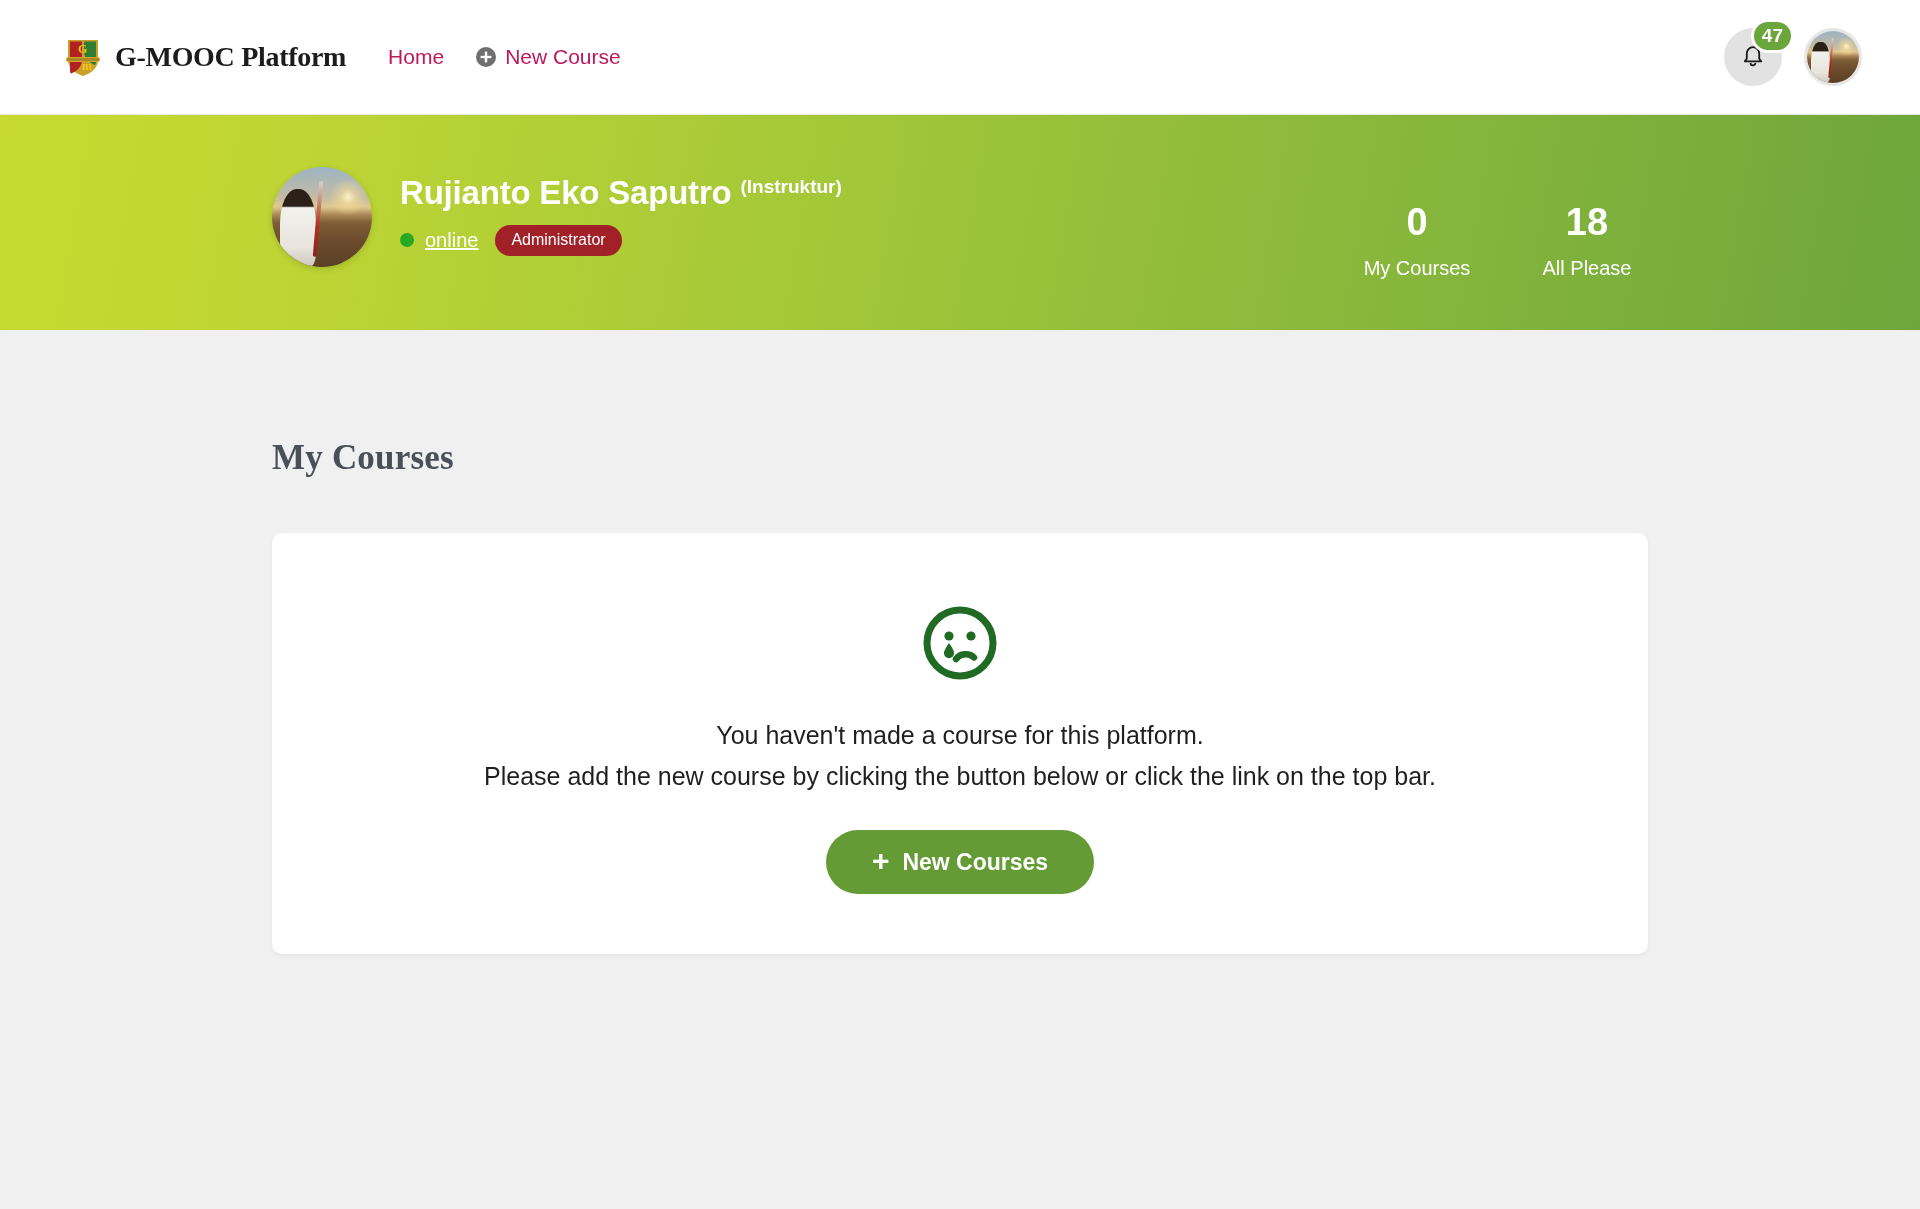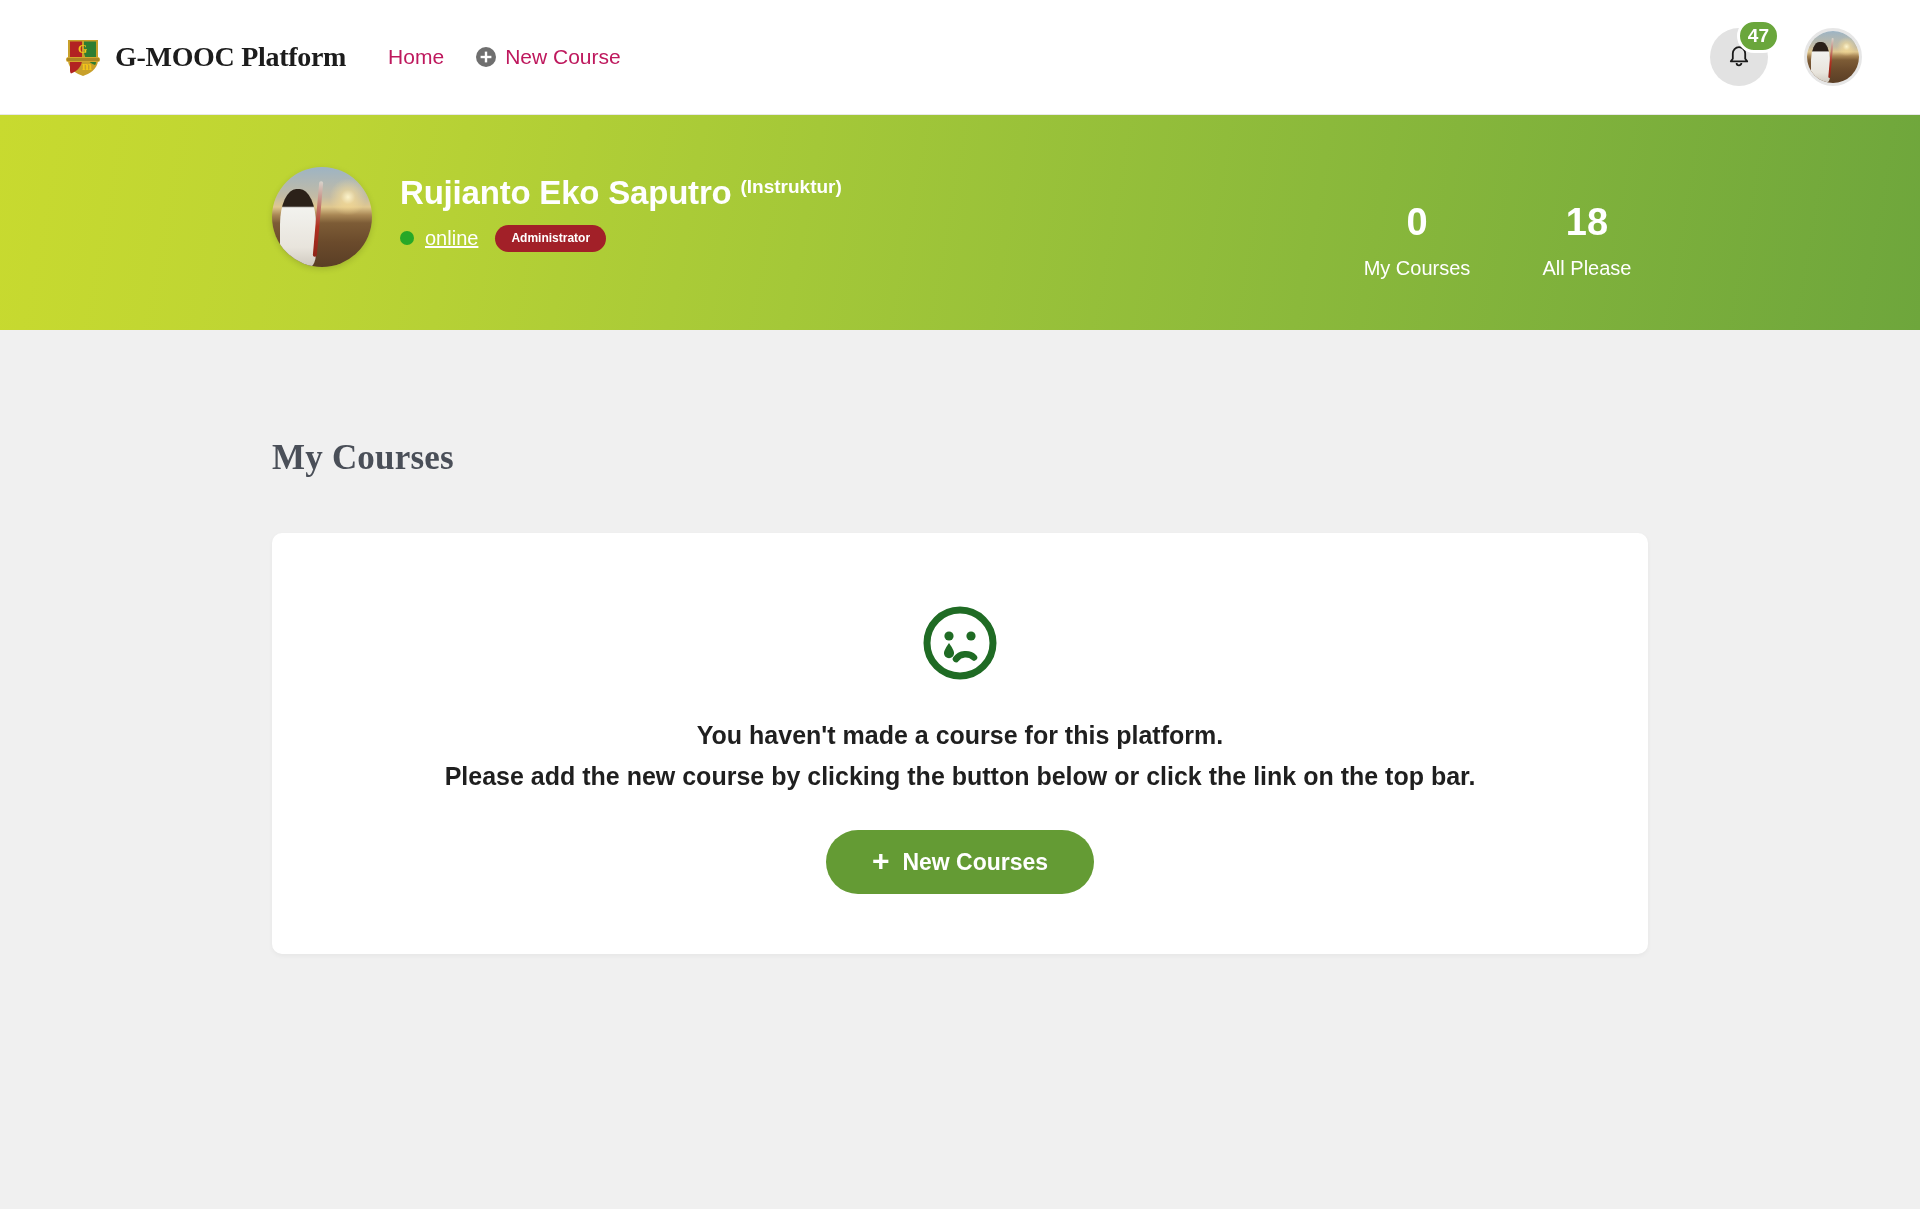--- a/index.html
+++ b/index.html
@@ -66,21 +66,21 @@
     flex-shrink: 0;
   }
 
   .nav-right {
     position: absolute;
     right: 58px;
     top: 50%;
     transform: translateY(-50%);
     display: flex;
     align-items: center;
-    gap: 36px;
+    gap: 22px;
   }
   .bell-wrap {
     position: relative;
     width: 58px; height: 58px;
     border-radius: 50%;
     background: #e2e2e2;
     display: flex;
     align-items: center;
     justify-content: center;
     cursor: pointer;
@@ -205,22 +205,22 @@
     flex-shrink: 0;
   }
   .status-text {
     font-size: 20px;
     color: #ffffff;
     text-decoration: underline;
   }
   .role-badge {
     background: #a22028;
     color: #ffffff;
-    font-size: 12px;
-    font-weight: 700;
+    font-size: 16px;
+    font-weight: 400;
     border-radius: 16px;
     padding: 6px 16px 7px;
     margin-left: 6px;
     white-space: nowrap;
     cursor: default;
   }
 
   .stats-block {
     position: absolute;
     right: 248px;
@@ -268,21 +268,21 @@
     padding: 70px 40px 60px;
     text-align: center;
   }
   .sad-icon { margin: 0 auto 28px; display: block; }
   .empty-text {
     font-size: 25px;
     color: #1f1f1f;
     line-height: 1.62;
     max-width: 1150px;
     margin: 0 auto;
-    font-weight: 700;
+    font-weight: 400;
   }
   .new-courses-btn {
     margin-top: 34px;
     display: inline-flex;
     align-items: center;
     justify-content: center;
     gap: 13px;
     background: #649b34;
     color: #ffffff;
     font-size: 23px;

